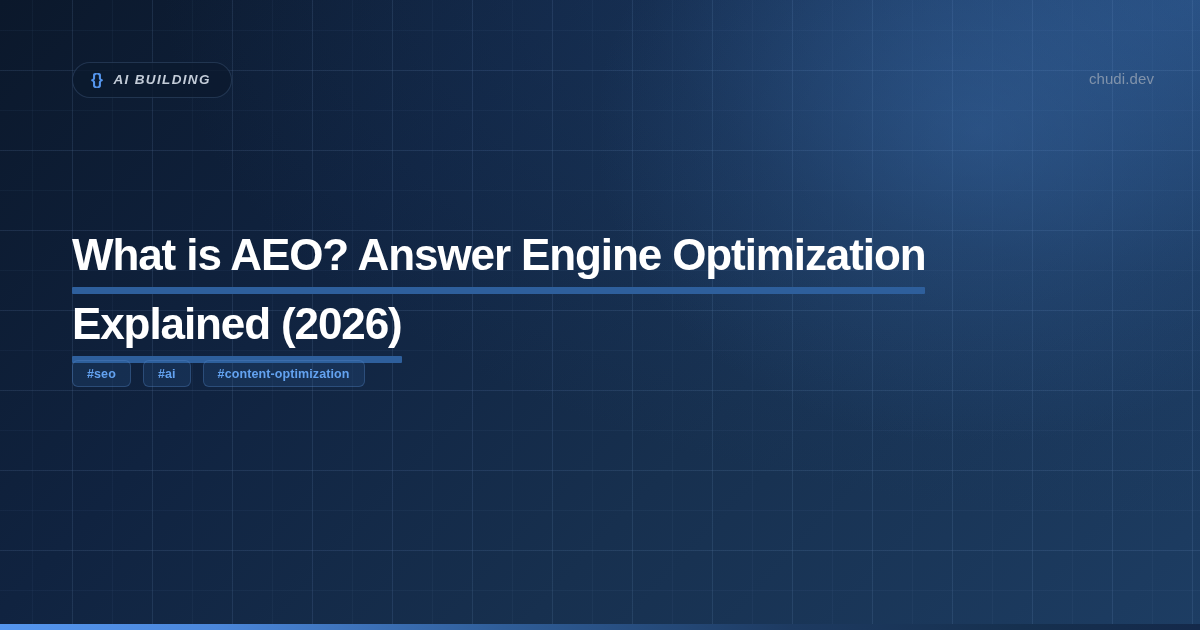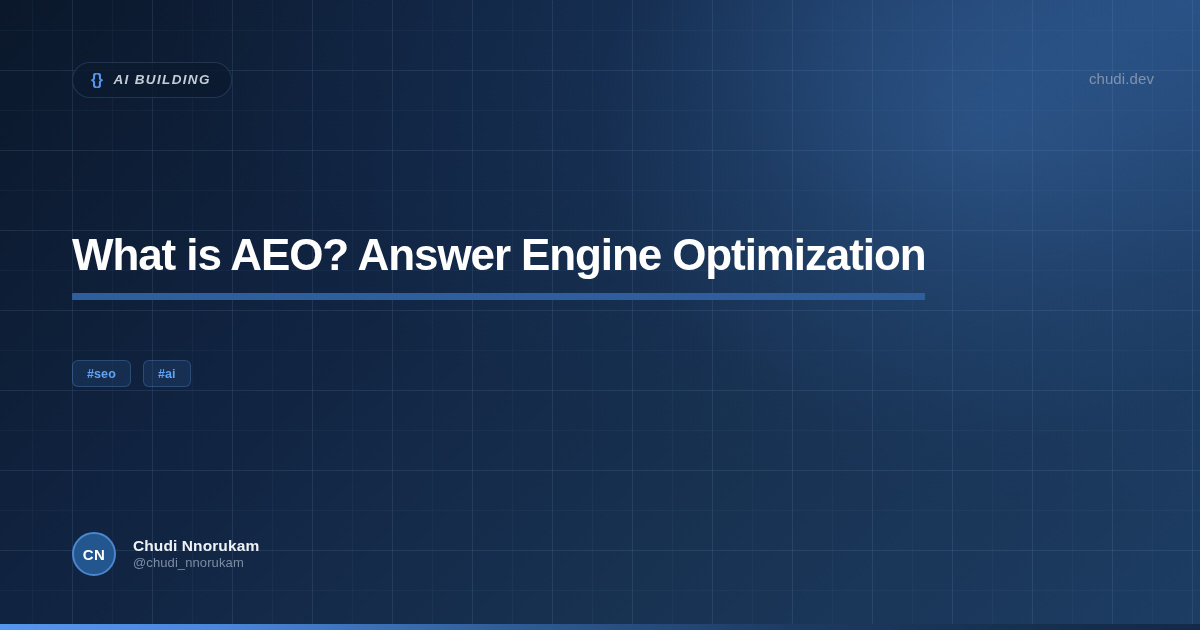--- a/index.html
+++ b/index.html
@@ -96,21 +96,21 @@
   .headline {
     position:absolute;
     left:72px; top:232px;
     width:900px;
   }
   .hl-line {
     position:relative;
     display:block;
     width:max-content;
     max-width:900px;
-    padding-bottom:22px;
+    padding-bottom:16px;
     margin-bottom:7px;
   }
   .hl-text {
     display:block;
     font-size:44px;
     font-weight:800;
     color:#ffffff;
     line-height:1.04;
     letter-spacing:-1.1px;
     white-space:nowrap;
@@ -204,30 +204,27 @@
     <span class="badge-icon">{}</span>
     <span class="badge-label">AI BUILDING</span>
   </div>
 
   <div class="site">chudi.dev</div>
 
   <div class="headline">
     <span class="hl-line">
       <span class="hl-text">What is AEO? Answer Engine Optimization</span>
     </span>
+    <span class="hl-line">
+      <span class="hl-text">Explained (2026)</span>
+    </span>
   </div>
 
   <div class="tags">
     <span class="tag">#seo</span>
     <span class="tag">#ai</span>
+    <span class="tag">#content-optimization</span>
   </div>
 
-  <div class="author">
-    <div class="avatar">CN</div>
-    <div>
-      <div class="author-name">Chudi Nnorukam</div>
-      <div class="author-handle">@chudi_nnorukam</div>
-    </div>
-  </div>
 
   <div class="accent-bar"></div>
 
 </div>
 
 </body></html>

